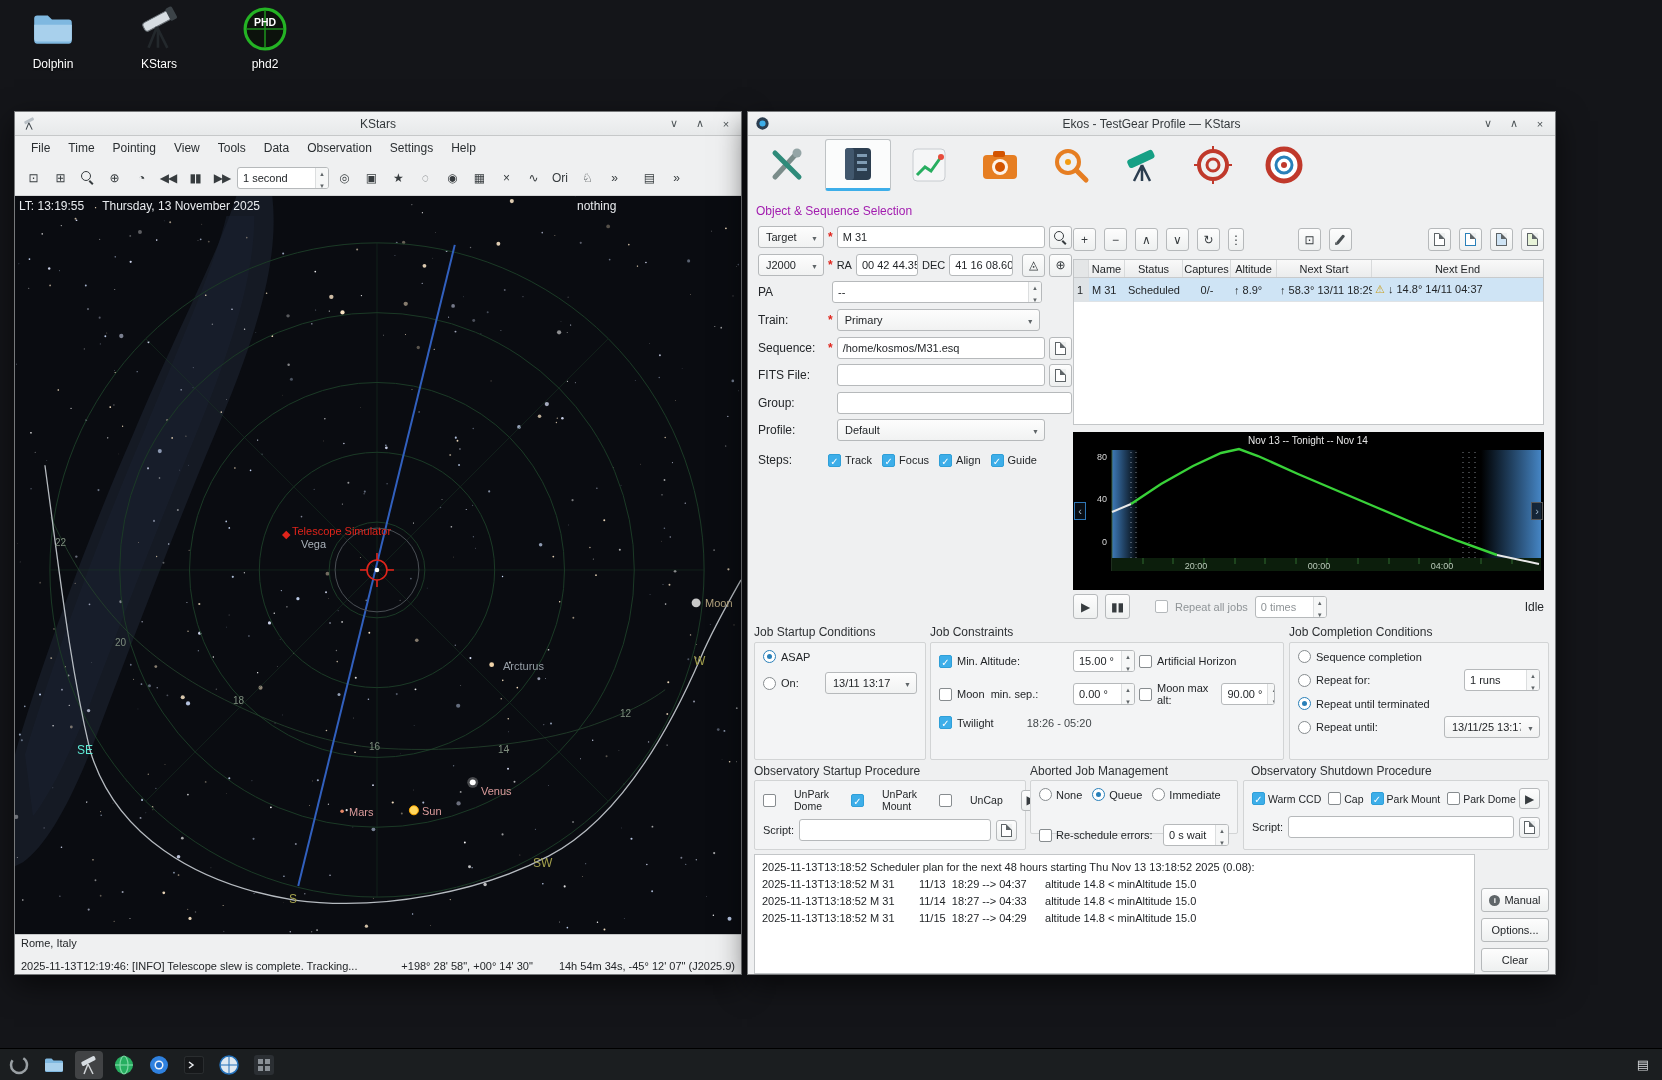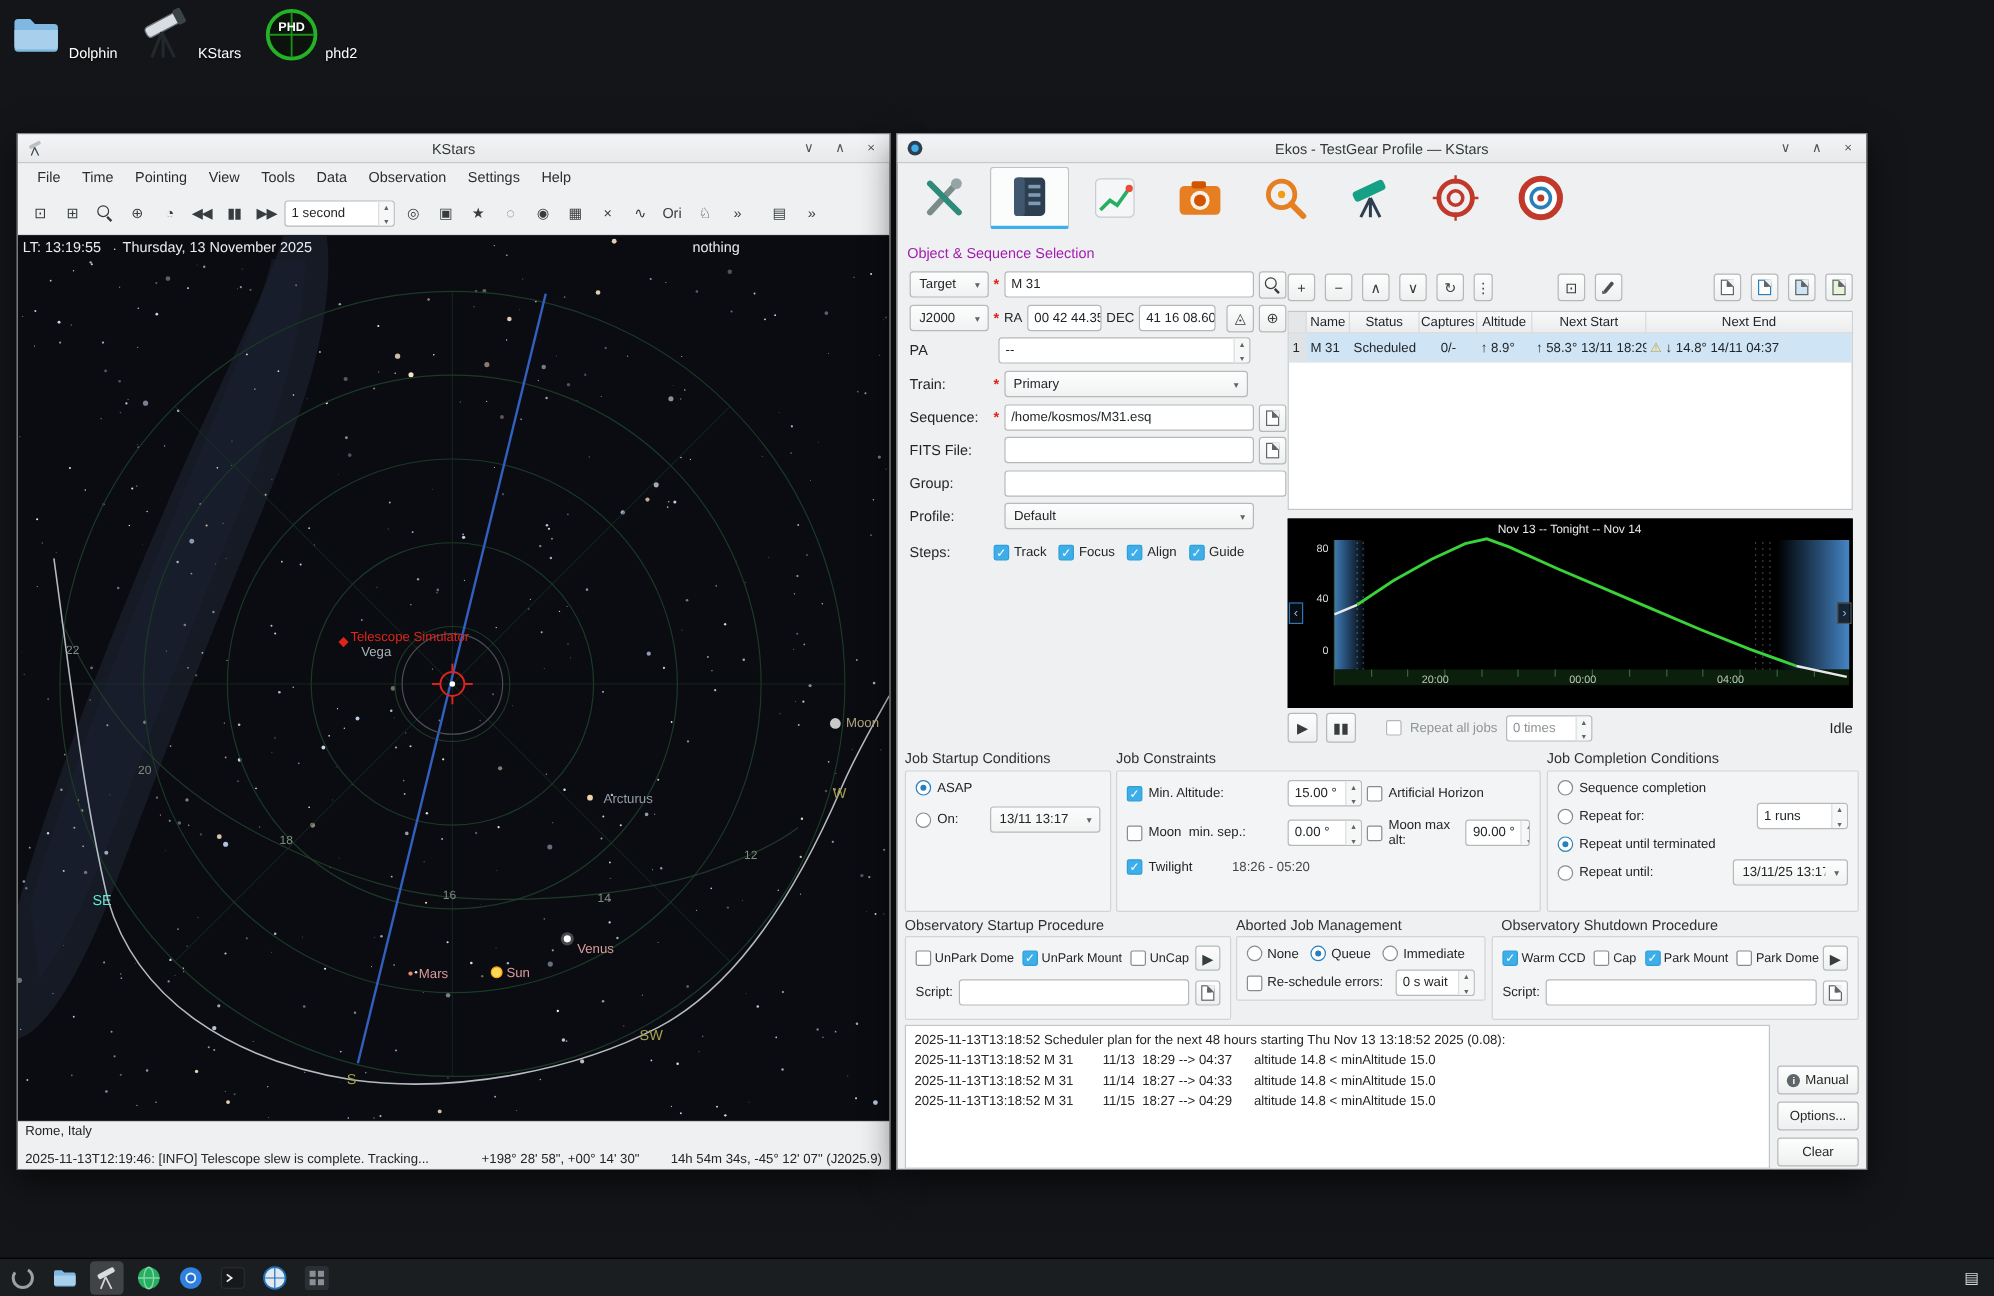--- a/index.html
+++ b/index.html
@@ -2,21 +2,21 @@
 <html><head>
 <meta charset="utf-8">
 <style>
 *{margin:0;padding:0;box-sizing:border-box}
 html,body{width:1662px;height:1080px;overflow:hidden}
 body{font-family:"Liberation Sans",sans-serif;background:#141519;font-size:12px;color:#232629;position:relative}
 .screen{position:absolute;inset:0}
 
 
 .dicons{position:absolute;left:8px;top:6px;display:flex;gap:16px;z-index:1}
-.dicon{width:90px;display:flex;flex-direction:row;align-items:flex-end;gap:5px;cursor:pointer}
+.dicon{width:90px;display:flex;flex-direction:column;align-items:center;gap:5px;cursor:pointer}
 .dicon svg{width:46px;height:46px}
 .dlabel{color:#fff;font-size:12px;text-align:center;text-shadow:0 1px 2px #000;line-height:1.25}
 
 
 .window{position:absolute;background:#eff0f1;border:1px solid #77797b;box-shadow:0 10px 28px rgba(0,0,0,.6);z-index:5}
 .titlebar{height:24px;background:linear-gradient(#f3f4f5,#e7e9ea);border-bottom:1px solid #c6c8c9;display:flex;align-items:center;padding:0 7px;position:relative}
 .ticon{width:15px;height:15px;flex:none;z-index:2}
 .ttext{position:absolute;left:0;right:0;text-align:center;font-size:12px;color:#33383b}
 .tbtns{margin-left:auto;display:flex;gap:10px;z-index:2}
 .tbtn{width:16px;height:16px;display:flex;align-items:center;justify-content:center;color:#4d5457;font-size:11px;cursor:pointer}
@@ -1099,40 +1099,40 @@
           <span>Repeat until:</span>
         <span class="combo" style="width:96px;margin-left:auto">
             <span class="cval">13/11/25 13:17</span>
             <span class="carrow"></span>
           </span>
       </div>
     </div>
 
     <div class="gtitle" style="left:6px;top:652px">Observatory Startup Procedure</div>
     <div class="gframe" style="left:6px;top:668px;width:272px;height:70px;gap:7px">
-      <div class="grow" style="gap:3px;font-size:10.5px">
+      <div class="grow" style="gap:18px;font-size:10.5px">
         <span class="chk"></span>
           <span>UnPark Dome</span>
         <span class="chk on" style="margin-left:4px"></span>
           <span>UnPark Mount</span>
         <span class="chk" style="margin-left:4px"></span>
           <span>UnCap</span>
         <span class="ibtn" style="margin-left:auto;width:21px;height:21px">▶</span>
       </div>
       <div class="grow">
         <span>Script:</span>
         <span class="tinput" style="flex:1"></span>
         <span class="ibtn" style="width:21px;height:21px">
             <span class="doc"></span>
           </span>
       </div>
     </div>
 
     <div class="gtitle" style="left:282px;top:652px">Aborted Job Management</div>
-    <div class="gframe" style="left:282px;top:668px;width:208px;height:54px;gap:7px">
+    <div class="gframe" style="left:282px;top:668px;width:208px;height:54px;gap:23px">
       <div class="grow" style="gap:4px">
         <span class="radio"></span>
           <span>None</span>
         <span class="radio on" style="margin-left:6px"></span>
           <span>Queue</span>
         <span class="radio" style="margin-left:6px"></span>
           <span>Immediate</span>
       </div>
       <div class="grow" style="gap:4px">
         <span class="chk"></span>

